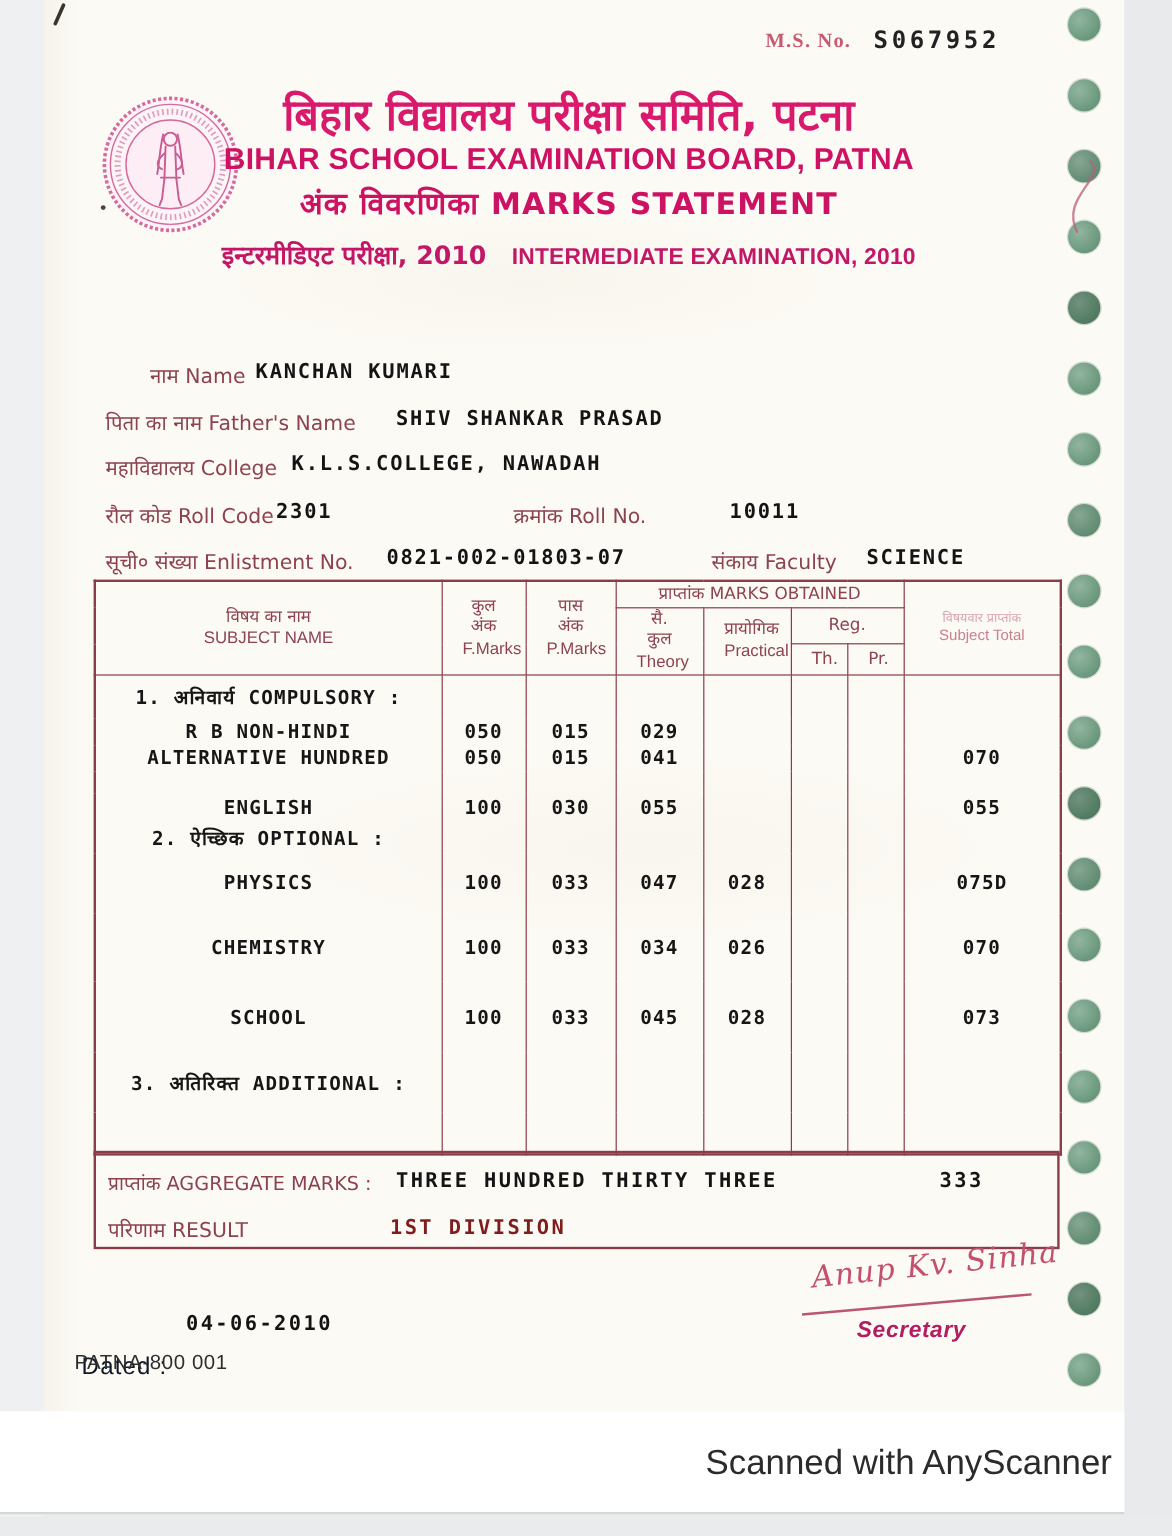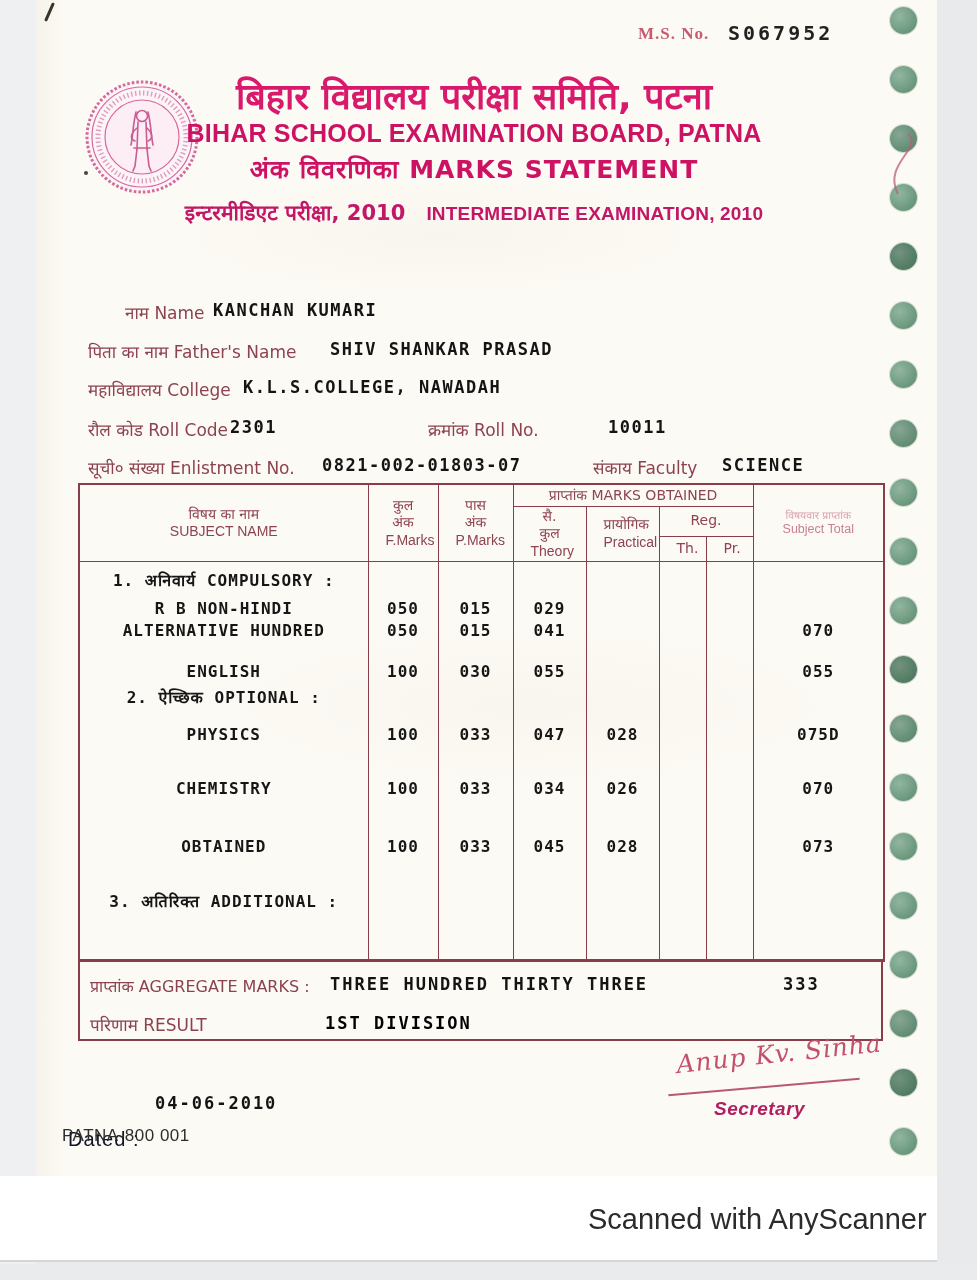--- a/index.html
+++ b/index.html
@@ -74,21 +74,21 @@
   
   .agg-box { position:absolute; left:78px; top:959px; width:805px; height:82px;
              border:2px solid #8a3c48; }
   .agg-label { position:absolute; left:10px; top:14px; font-size:16px; color:#8d4250; white-space:nowrap; }
   .agg-words { position:absolute; left:250px; top:13px; font-family:"DejaVu Sans Mono", monospace;
                font-weight:bold; font-size:17px; color:#141414; letter-spacing:2px; white-space:nowrap; }
   .agg-num { position:absolute; left:703px; top:13px; font-family:"DejaVu Sans Mono", monospace;
              font-weight:bold; font-size:17px; color:#141414; letter-spacing:2px; }
   .res-label { position:absolute; left:10px; top:52px; font-size:17px; color:#8d4250; }
   .res-value { position:absolute; left:245px; top:52px; font-family:"DejaVu Sans Mono", monospace;
-               font-weight:bold; font-size:17px; color:#000000; letter-spacing:2px; }
+               font-weight:bold; font-size:17px; color:#7f1d1d; letter-spacing:2px; }
 
   
   .signature { position:absolute; left:676px; top:1040px; width:190px;
                font-family:"DejaVu Serif", serif; font-style:italic; font-size:25px;
                color:#c4506e; transform:rotate(-6deg); white-space:nowrap; letter-spacing:1px; }
   .sig-line { position:absolute; left:668px; top:1086px; width:192px; height:2px;
               background:#b95673; transform:rotate(-5deg); }
   .secretary { position:absolute; left:714px; top:1098px; font-family:"Liberation Sans", sans-serif;
                font-weight:bold; font-style:italic; font-size:19px; color:#b21e60; letter-spacing:.5px; }
   .dated-label { position:absolute; left:68px; top:1095px; font-family:"Liberation Sans", sans-serif;
@@ -308,21 +308,21 @@
       <td class="subj">CHEMISTRY</td>
       <td>100</td>
       <td>033</td>
       <td>034</td>
       <td>026</td>
       <td></td>
           <td></td>
       <td class="total">070</td>
     </tr>
     <tr style="height:59px">
-      <td class="subj">OBTAINED</td>
+      <td class="subj">SCHOOL</td>
       <td>100</td>
       <td>033</td>
       <td>045</td>
       <td>028</td>
       <td></td>
           <td></td>
       <td class="total">073</td>
     </tr>
     <tr style="height:50px">
       <td class="section-cell">3. अतिरिक्त ADDITIONAL :</td>

